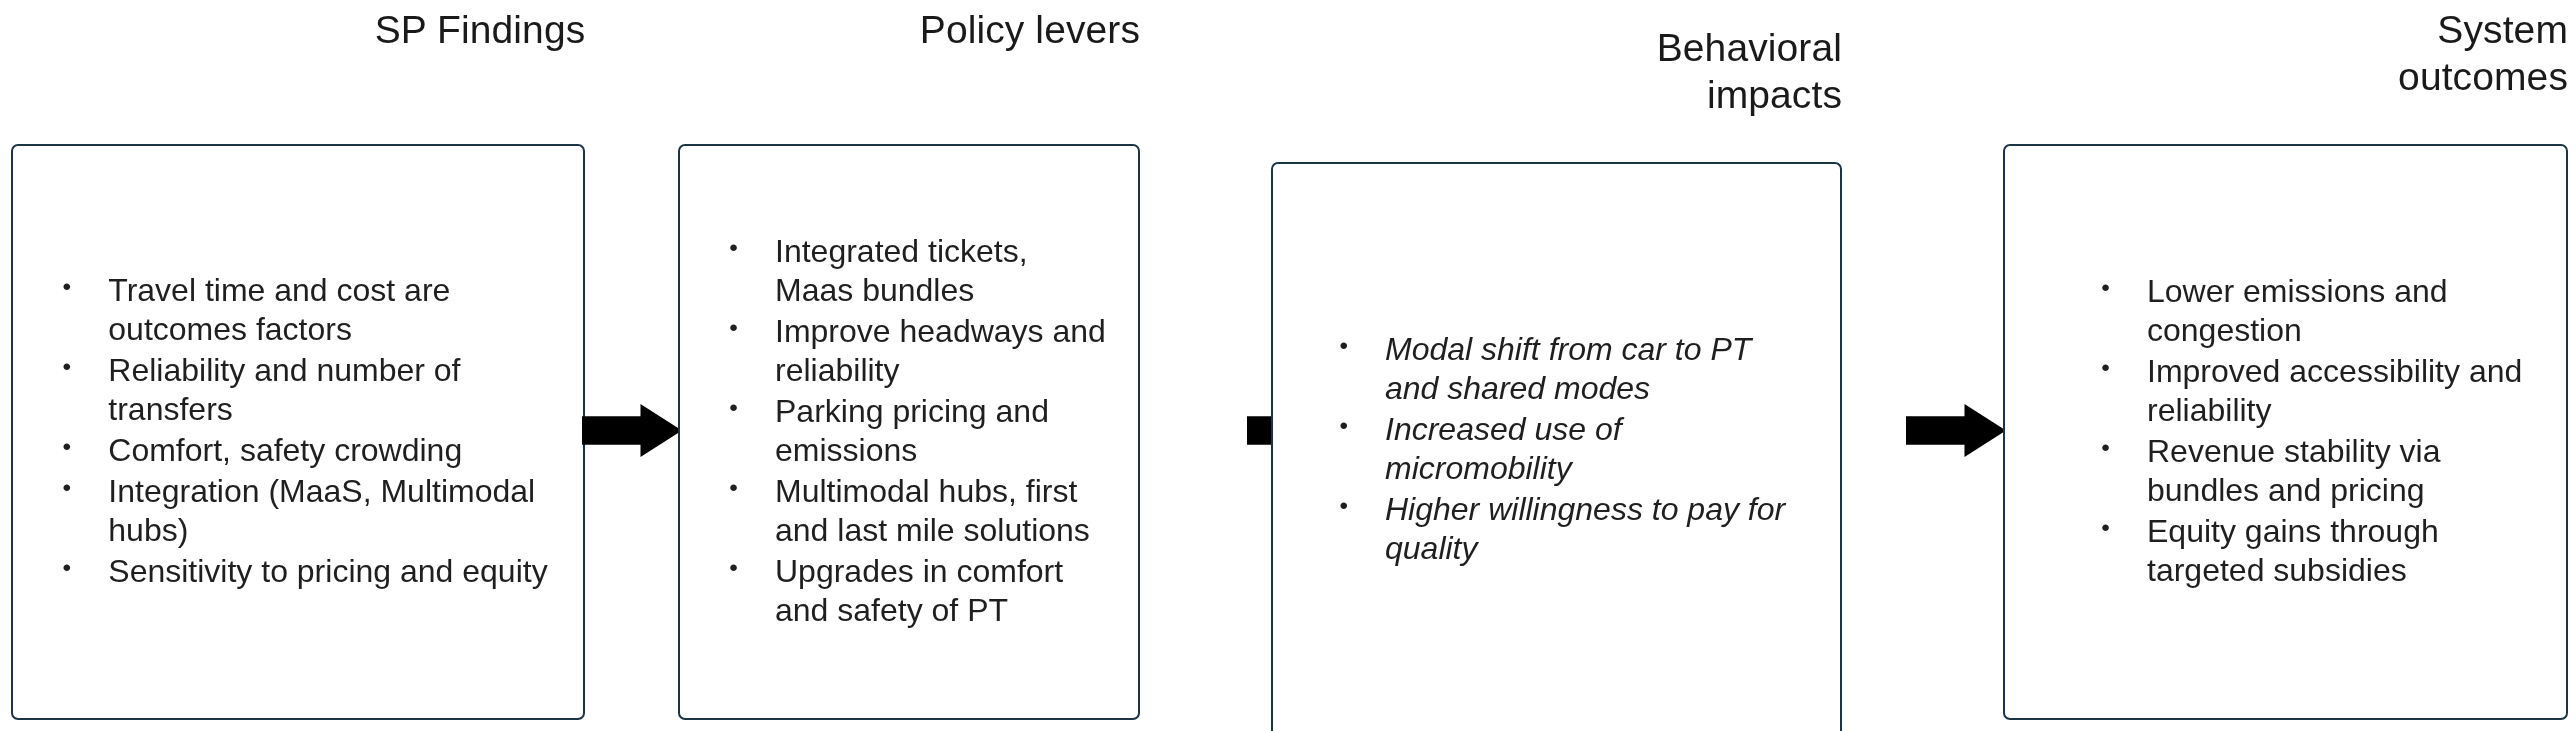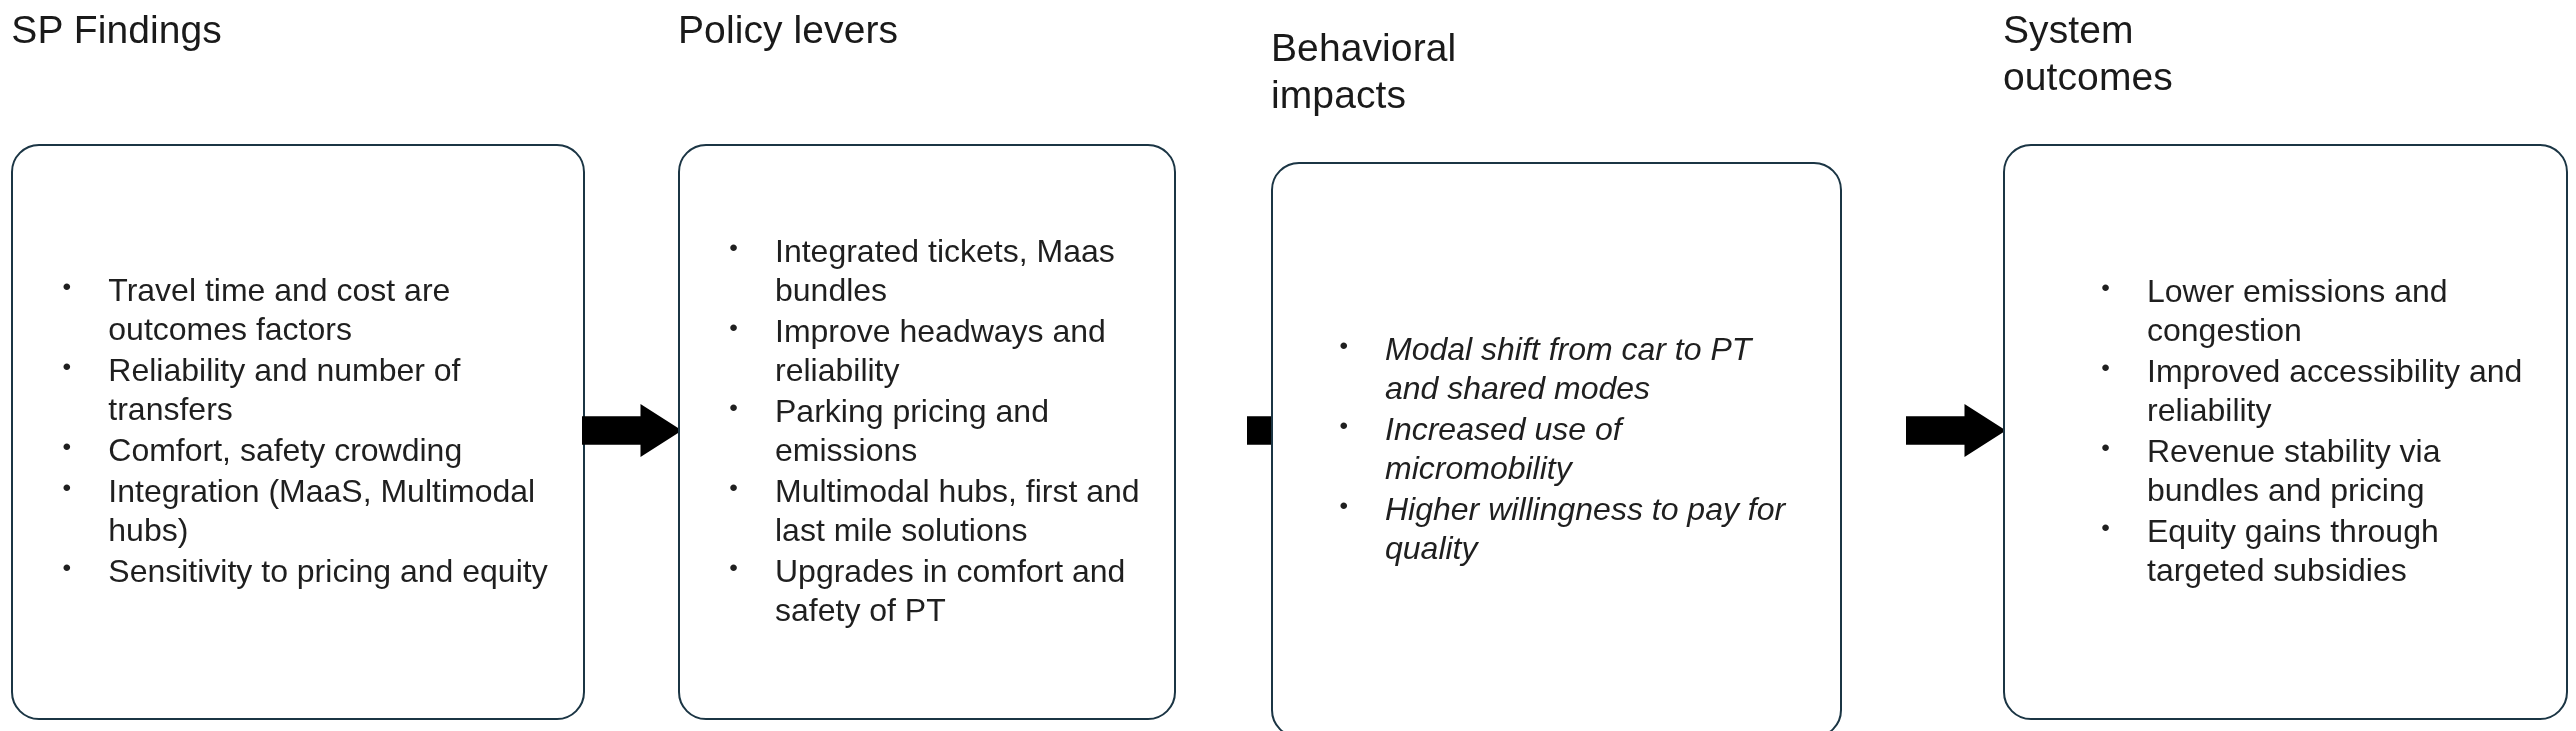--- a/index.html
+++ b/index.html
@@ -24,37 +24,37 @@
   .stage {
     position: absolute;
     top: 0;
     height: 731px;
   }
   .stage-title {
     position: absolute;
     top: 5.7px;
     left: 0;
     width: 100%;
-    text-align: left;
+    text-align: right;
     font-size: 39px;
     line-height: 1.22;
     color: #1a1a1a;
     font-weight: 400;
     letter-spacing: 0.1px;
     white-space: pre-line;
   }
   .stage-box {
     position: absolute;
     left: 0;
     top: 144px;
     width: 100%;
     height: 576px;
     box-sizing: border-box;
     border: 2.8px solid #1b3544;
-    border-radius: 28px;
+    border-radius: 7px;
     background: #ffffff;
     display: flex;
     flex-direction: column;
     justify-content: center;
   }
   .bullets {
     list-style: none;
     margin: 0;
     padding: 0 32px 0 36px;
   }
@@ -101,21 +101,21 @@
       </ul>
     </div>
   </div>
 
   <div class="arrow" style="left:582px; width:100px;">
     <svg viewBox="0 0 106 56" preserveAspectRatio="none" aria-hidden="true">
       <polygon points="0,13 62,13 62,0 106,28 62,56 62,43 0,43" fill="#000000"></polygon>
     </svg>
   </div>
 
-  <div class="stage" style="left:678px; width:462px;padding-left:36px;">
+  <div class="stage" style="left:678px; width:462px;">
     <div class="stage-title">Policy levers</div>
     <div class="stage-box">
       <ul class="bullets">
         <li class="bullet">Integrated tickets, Maas bundles</li>
         <li class="bullet">Improve headways and reliability</li>
         <li class="bullet">Parking pricing and emissions</li>
         <li class="bullet">Multimodal hubs, first and last mile solutions</li>
         <li class="bullet">Upgrades in comfort and safety of PT</li>
       </ul>
     </div>

